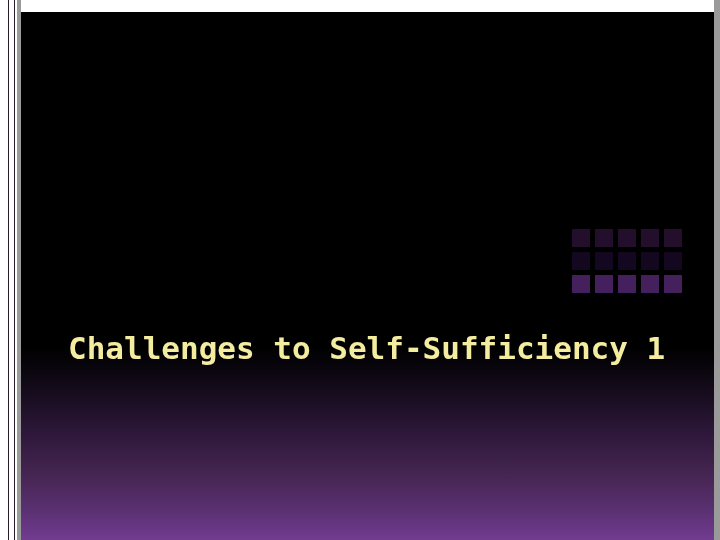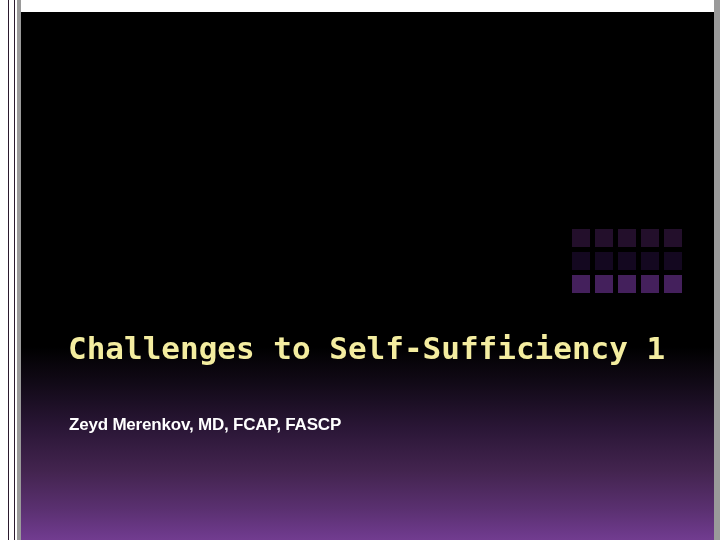--- a/index.html
+++ b/index.html
@@ -133,20 +133,19 @@
       <div class="deco-square deco-row-3"></div>
       <div class="deco-square deco-row-3"></div>
       <div class="deco-square deco-row-3"></div>
       <div class="deco-square deco-row-3"></div>
       <div class="deco-square deco-row-3"></div>
     </div>
 
     <h1 id="slide-title">Challenges to Self-Sufficiency 1</h1>
 
     <div id="slide-subtitle">
-      <span class="subtitle-line">Zeyd Merenkov, MD, FCAP, FASCP</span>
     </div>
 
   </div>
 
   <div class="edge-rule edge-rule-right"></div>
 
 </div>
 
 </body></html>

